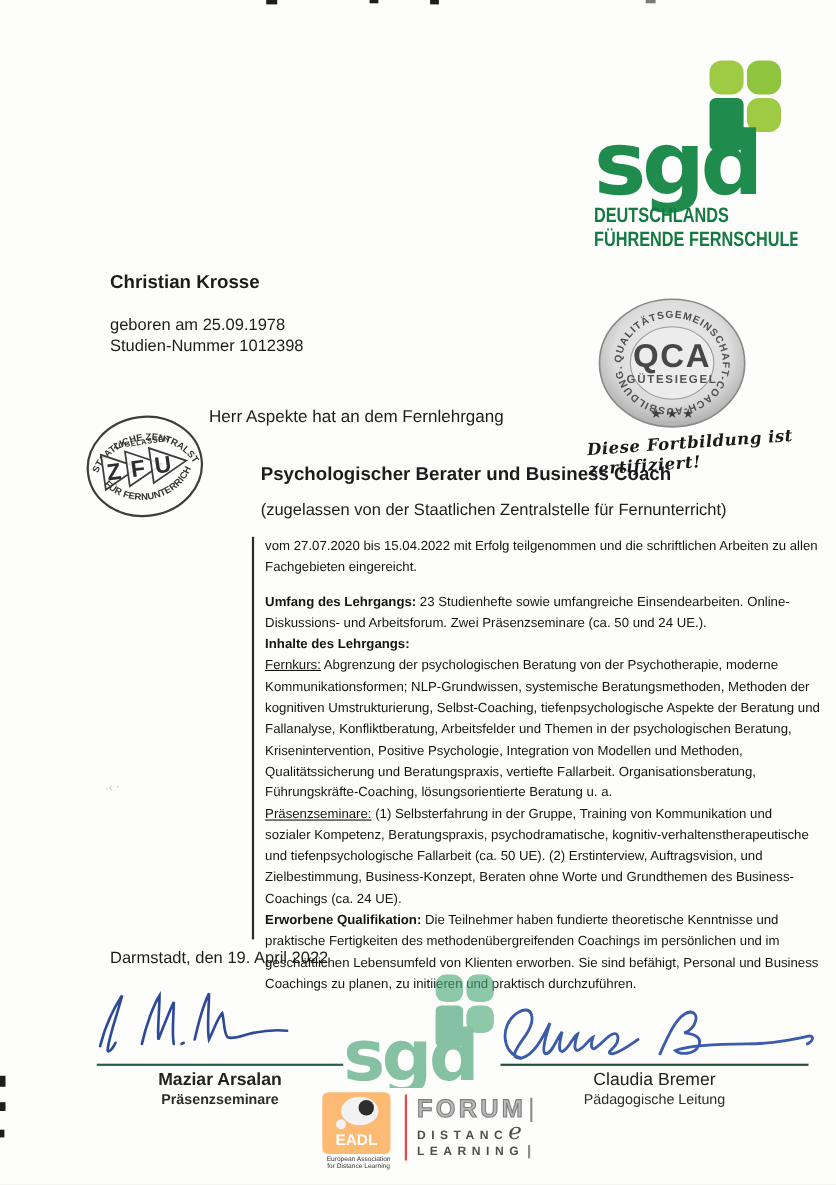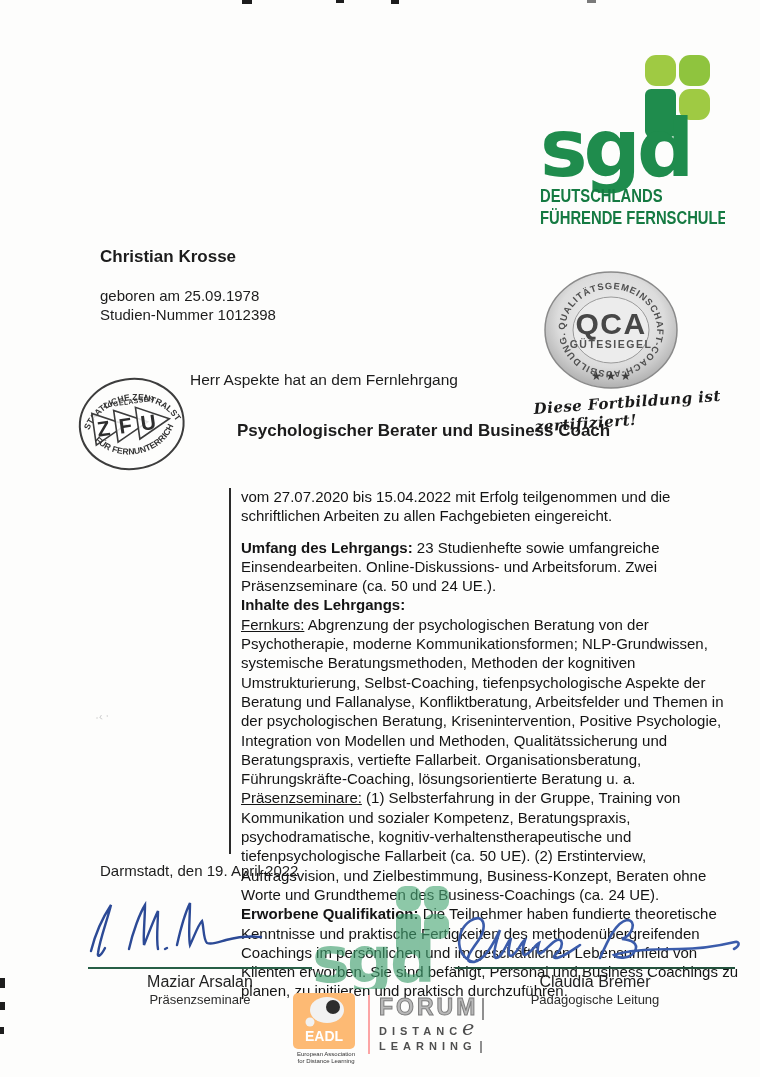--- a/index.html
+++ b/index.html
@@ -16,37 +16,37 @@
   
   .name{left:100px; top:247px; font-size:17px; font-weight:700;}
   .born{left:100px; top:287px; font-size:15px;}
   .studnr{left:100px; top:306px; font-size:15px;}
   
   .intro{left:190px; top:371px; font-size:15.5px;}
   .course-title{left:237px; top:421px; font-size:17px; font-weight:700;}
   .course-sub{left:237px; top:455px; font-size:15px;}
   
   .body-rule{left:229px; top:488px; width:2px; height:366px; background:#2a2a2a;}
-  .body-text{left:241px; top:487px; width:505px; font-size:15px; line-height:19.3px; color:#141414;}
+  .body-text{left:241px; top:487px; width:505px; font-size:12px; line-height:19.3px; color:#141414;}
   .body-text p{margin:0 0 12px 0;}
   .seg-b{font-weight:700;}
   .seg-u{text-decoration:underline;}
   
   .seal-caption{left:534px; top:392px; font-family:"DejaVu Serif", serif; font-style:italic; font-size:15px; font-weight:700; color:#1a1a1a; transform:rotate(-4deg); letter-spacing:.5px;}
   
   .place-date{left:100px; top:862px; font-size:15px;}
   
   .sig-line{position:absolute; height:2px; background:#275f46; top:967px;}
   .sig-name-block{position:absolute; top:973px; text-align:center;}
   .sig-name{font-size:16px; color:#222;}
   .sig-role{font-size:13px; color:#2c2c2c; margin-top:1px;}
   
   .eadl-box{left:293px; top:993px; width:62px; height:56px; background:#fdba74; border-radius:5px;}
   .eadl-caption{left:291px; top:1051px; width:70px; font-size:6px; line-height:7px; color:#333; text-align:center;}
-  .forum-block{left:368px; top:995px; border-left:2px solid #fca5a5; padding-left:9px;}
+  .forum-block{left:368px; top:995px; border-left:2px solid #ef4444; padding-left:9px;}
   .forum-line1{font-size:23px; font-weight:700; letter-spacing:3px; color:#b9b9b9; -webkit-text-stroke:1px #7e7e7e; line-height:24px;}
   .forum-line2{font-size:11px; letter-spacing:5px; color:#4f4f4f; font-weight:700; line-height:16px;}
   .forum-e{font-family:"DejaVu Serif", serif; font-style:italic; font-size:21px; letter-spacing:0; color:#4f4f4f; font-weight:400;}
   .forum-line3{font-size:11px; letter-spacing:5px; color:#4f4f4f; font-weight:700; line-height:15px;}
   .vbar{display:inline-block; width:2px; background:#8f8f8f; vertical-align:middle; margin-left:4px;}
   .smudge{position:absolute; color:#c9c9c9; font-size:11px; transform:rotate(-10deg);}
 </style>
 </head>
 <body>
 
@@ -119,41 +119,42 @@
       <text x="65" y="58" font-family="Liberation Sans, sans-serif" font-size="21" font-weight="700" fill="#2e2e2e">U</text>
       <path id="zfubot" d="M 14,56 A 46,41 0 0 0 98,56" fill="none"></path>
       <text font-family="Liberation Sans, sans-serif" font-size="8.6" font-weight="700" fill="#333">
         <textPath href="#zfubot" startOffset="6">FÜR FERNUNTERRICHT</textPath>
       </text>
     </svg>
   </div>
 
   <div class="abs intro">Herr Aspekte hat an dem Fernlehrgang</div>
   <div class="abs course-title">Psychologischer Berater und Business Coach</div>
+  <div class="abs course-sub">(zugelassen von der Staatlichen Zentralstelle für Fernunterricht)</div>
 
   <div class="abs body-rule"></div>
   <div class="abs body-text">
       <p><span class="seg-n">vom 27.07.2020 bis 15.04.2022 mit Erfolg teilgenommen und die schriftlichen Arbeiten zu allen Fachgebieten eingereicht.</span></p>
       <p><span class="seg-b">Umfang des Lehrgangs:</span><span class="seg-n"> 23 Studienhefte sowie umfangreiche Einsendearbeiten. Online-Diskussions- und Arbeitsforum. Zwei Präsenzseminare (ca. 50 und 24 UE.).</span><br><span class="seg-b">Inhalte des Lehrgangs:</span><br><span class="seg-u">Fernkurs:</span><span class="seg-n"> Abgrenzung der psychologischen Beratung von der Psychotherapie, moderne Kommunikationsformen; NLP-Grundwissen, systemische Beratungsmethoden, Methoden der kognitiven Umstrukturierung, Selbst-Coaching, tiefenpsychologische Aspekte der Beratung und Fallanalyse, Konfliktberatung, Arbeitsfelder und Themen in der psychologischen Beratung, Krisenintervention, Positive Psychologie, Integration von Modellen und Methoden, Qualitätssicherung und Beratungspraxis, vertiefte Fallarbeit.  Organisationsberatung, Führungskräfte-Coaching, lösungsorientierte Beratung u. a.</span><br><span class="seg-u">Präsenzseminare:</span><span class="seg-n"> (1) Selbsterfahrung in der Gruppe, Training von Kommunikation und sozialer Kompetenz, Beratungspraxis, psychodramatische, kognitiv-verhaltenstherapeutische und tiefenpsychologische Fallarbeit (ca. 50 UE).  (2) Erstinterview, Auftragsvision, und Zielbestimmung, Business-Konzept, Beraten ohne Worte und Grundthemen des Business-Coachings (ca. 24 UE).</span><br><span class="seg-b">Erworbene Qualifikation:</span><span class="seg-n"> Die Teilnehmer haben fundierte theoretische Kenntnisse und praktische Fertigkeiten des methodenübergreifenden Coachings im persönlichen und im geschäftlichen Lebensumfeld von Klienten erworben. Sie sind befähigt, Personal und Business Coachings zu planen, zu initiieren und praktisch durchzuführen.</span></p>
     </div>
 
   <div class="abs place-date">Darmstadt, den 19. April 2022</div>
 
   <div class="abs" style="left:85px;top:893px;">
     <svg width="180" height="75" viewBox="0 0 180 75">
       <g fill="none" stroke="#2c4a96" stroke-width="2.4" stroke-linecap="round">
         <path d="M6,58 C10,42 18,24 26,12 C22,28 15,46 13,60 C12,65 16,63 20,55"></path>
         <path d="M44,56 C48,38 55,20 60,12 C60,26 58,42 59,52 C63,42 69,26 73,18 C73,30 71,46 73,56"></path>
         <path d="M80,56 l2,-1"></path>
         <path d="M92,52 C96,34 101,18 105,10 C105,24 103,42 105,52 C109,44 113,32 117,28 C119,34 118,46 122,50 C127,52 134,49 141,47 C153,44 166,43 176,44"></path>
       </g>
     </svg>
   </div>
   <div class="sig-line" style="left:88px;width:224px;"></div>
-  <div class="sig-name-block" style="left:88px;width:224px;">
+  <div class="sig-name-block" style="left:88px;width:224px;font-weight:bold;">
     <div class="sig-name">Maziar Arsalan</div>
     <div class="sig-role">Präsenzseminare</div>
   </div>
 
   <div class="abs" style="left:312px;top:884px;opacity:.62;filter:blur(.4px);">
     <svg width="150" height="105" viewBox="0 0 150 105">
       <rect x="84" y="2" width="25" height="25" rx="9" fill="#4aa876"></rect>
       <rect x="112" y="2" width="25" height="25" rx="9" fill="#4aa876"></rect>
       <rect x="112" y="30" width="25" height="25" rx="9" fill="#4aa876"></rect>
       <rect x="84" y="30" width="25" height="38" rx="5" fill="#3d9e6c"></rect>

